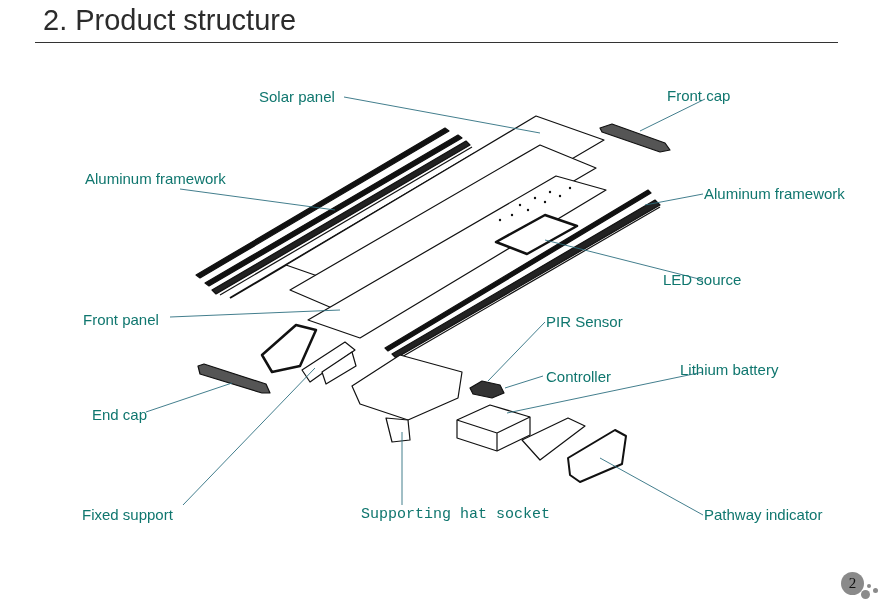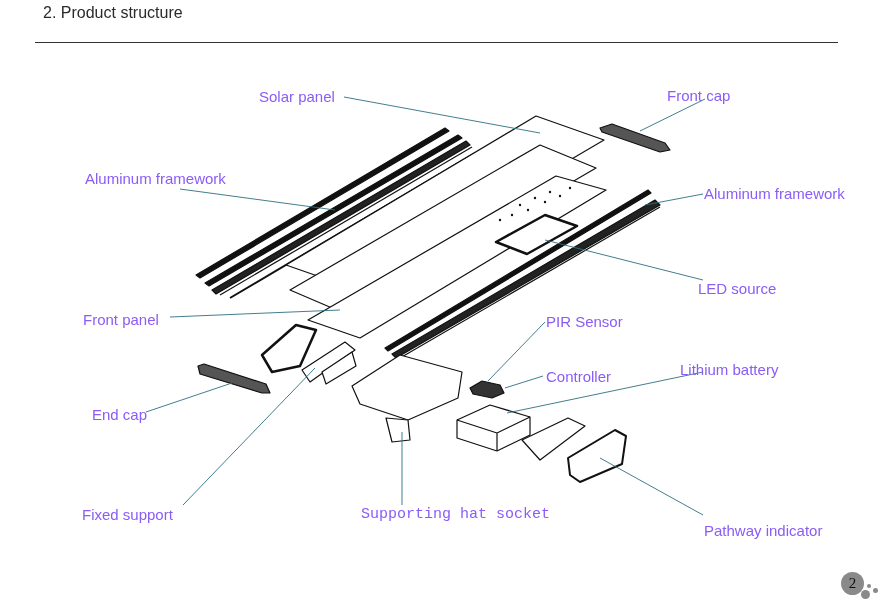--- a/index.html
+++ b/index.html
@@ -1,19 +1,19 @@
 <!DOCTYPE html>
 <html><head>
 <meta charset="utf-8">
 <style>
   html,body{margin:0;padding:0;background:#fff;}
   body{width:884px;height:608px;position:relative;overflow:hidden;font-family:"Liberation Sans",sans-serif;color:#333;}
-  .title{position:absolute;left:43px;top:4px;font-size:16px;color:#2b2b2b;}
+  .title{position:absolute;left:43px;top:4px;font-size:29px;color:#2b2b2b;}
   .rule{position:absolute;left:35px;top:42px;width:803px;height:1px;background:#333;}
-  .lbl{position:absolute;font-size:15px;color:#8b5cf6;white-space:nowrap;line-height:18px;}
+  .lbl{position:absolute;font-size:15px;color:#0f766e;white-space:nowrap;line-height:18px;}
   svg.diag{position:absolute;left:0;top:0;}
   .page{position:absolute;left:841px;top:572px;width:23px;height:23px;border-radius:50%;background:#8a8a8a;color:#111;font-family:"Liberation Serif",serif;font-size:15px;text-align:center;line-height:23px;}
   .dot{position:absolute;border-radius:50%;background:#8a8a8a;}
 </style>
 </head>
 <body>
 
 <div class="title">2. Product structure</div>
 <div class="rule"></div>
 
@@ -88,26 +88,26 @@
     <path d="M183 505 L315 368"></path>
     <path d="M402 505 L402 432"></path>
     <path d="M703 515 L600 458"></path>
   </g>
 </svg>
 
 <div class="lbl" style="left:259px;top:88px;">Solar panel</div>
 <div class="lbl" style="left:667px;top:87px;">Front cap</div>
 <div class="lbl" style="left:85px;top:170px;">Aluminum framework</div>
 <div class="lbl" style="left:704px;top:185px;">Aluminum framework</div>
-<div class="lbl" style="left:698px;top:271px;margin-top:9px;">LED source</div>
+<div class="lbl" style="left:663px;top:271px;">LED source</div>
 <div class="lbl" style="left:83px;top:311px;">Front panel</div>
 <div class="lbl" style="left:546px;top:313px;">PIR Sensor</div>
 <div class="lbl" style="left:546px;top:368px;">Controller</div>
 <div class="lbl" style="left:680px;top:361px;">Lithium battery</div>
 <div class="lbl" style="left:92px;top:406px;">End cap</div>
 <div class="lbl" style="left:82px;top:506px;">Fixed support</div>
 <div class="lbl" style="left:361px;top:506px;font-family:Liberation Mono, monospace;">Supporting hat socket</div>
-<div class="lbl" style="left:704px;top:506px;margin-top:16px;">Pathway indicator</div>
+<div class="lbl" style="left:704px;top:506px;">Pathway indicator</div>
 
 <div class="page">2</div>
 <div class="dot" style="left:861px;top:590px;width:9px;height:9px;"></div>
 <div class="dot" style="left:867px;top:584px;width:4px;height:4px;"></div>
 <div class="dot" style="left:873px;top:588px;width:5px;height:5px;"></div>
 
 </body></html>

